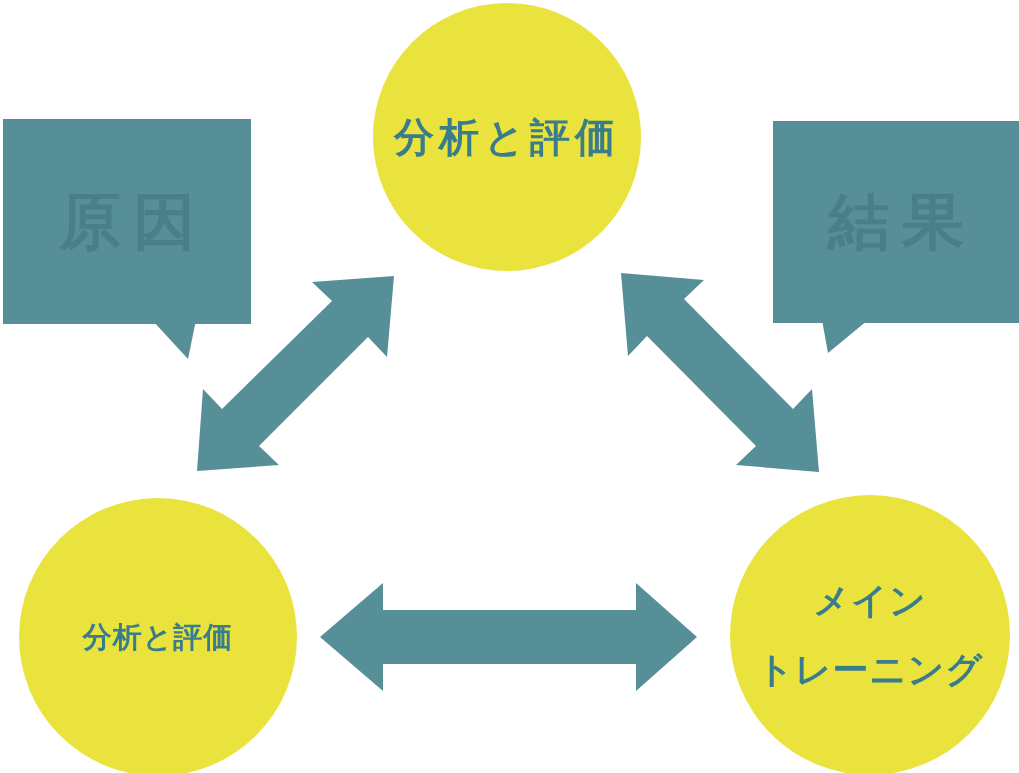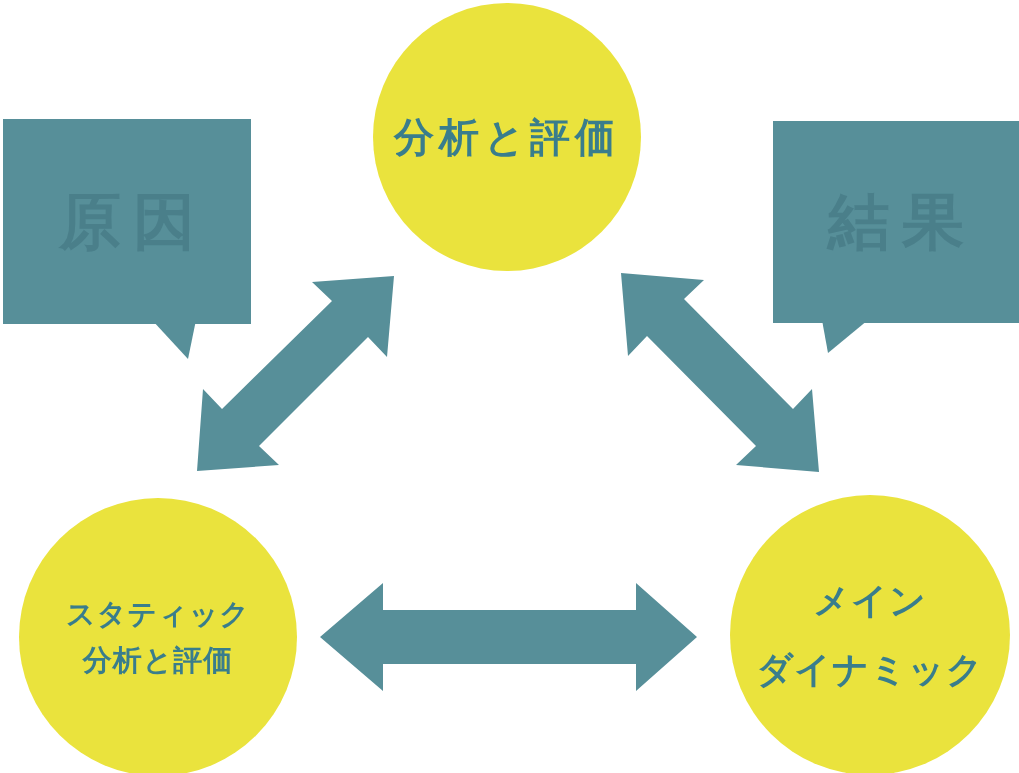--- a/index.html
+++ b/index.html
@@ -100,25 +100,24 @@
   <div class="bubble left-bubble">
     <span class="bubble-label">原因</span>
   </div>
 
   <div class="bubble right-bubble">
     <span class="bubble-label">結果</span>
   </div>
 
   <div class="circle bl-circle">
     <div class="circle-lines lines-small">
-      <span>スタティック</span>
       <span>分析と評価</span>
     </div>
   </div>
 
   <div class="circle br-circle">
     <div class="circle-lines lines-medium">
       <span>メイン</span>
-      <span>ダイナミック</span>
+      <span>トレーニング</span>
     </div>
   </div>
 
 </div>
 
 </body></html>

